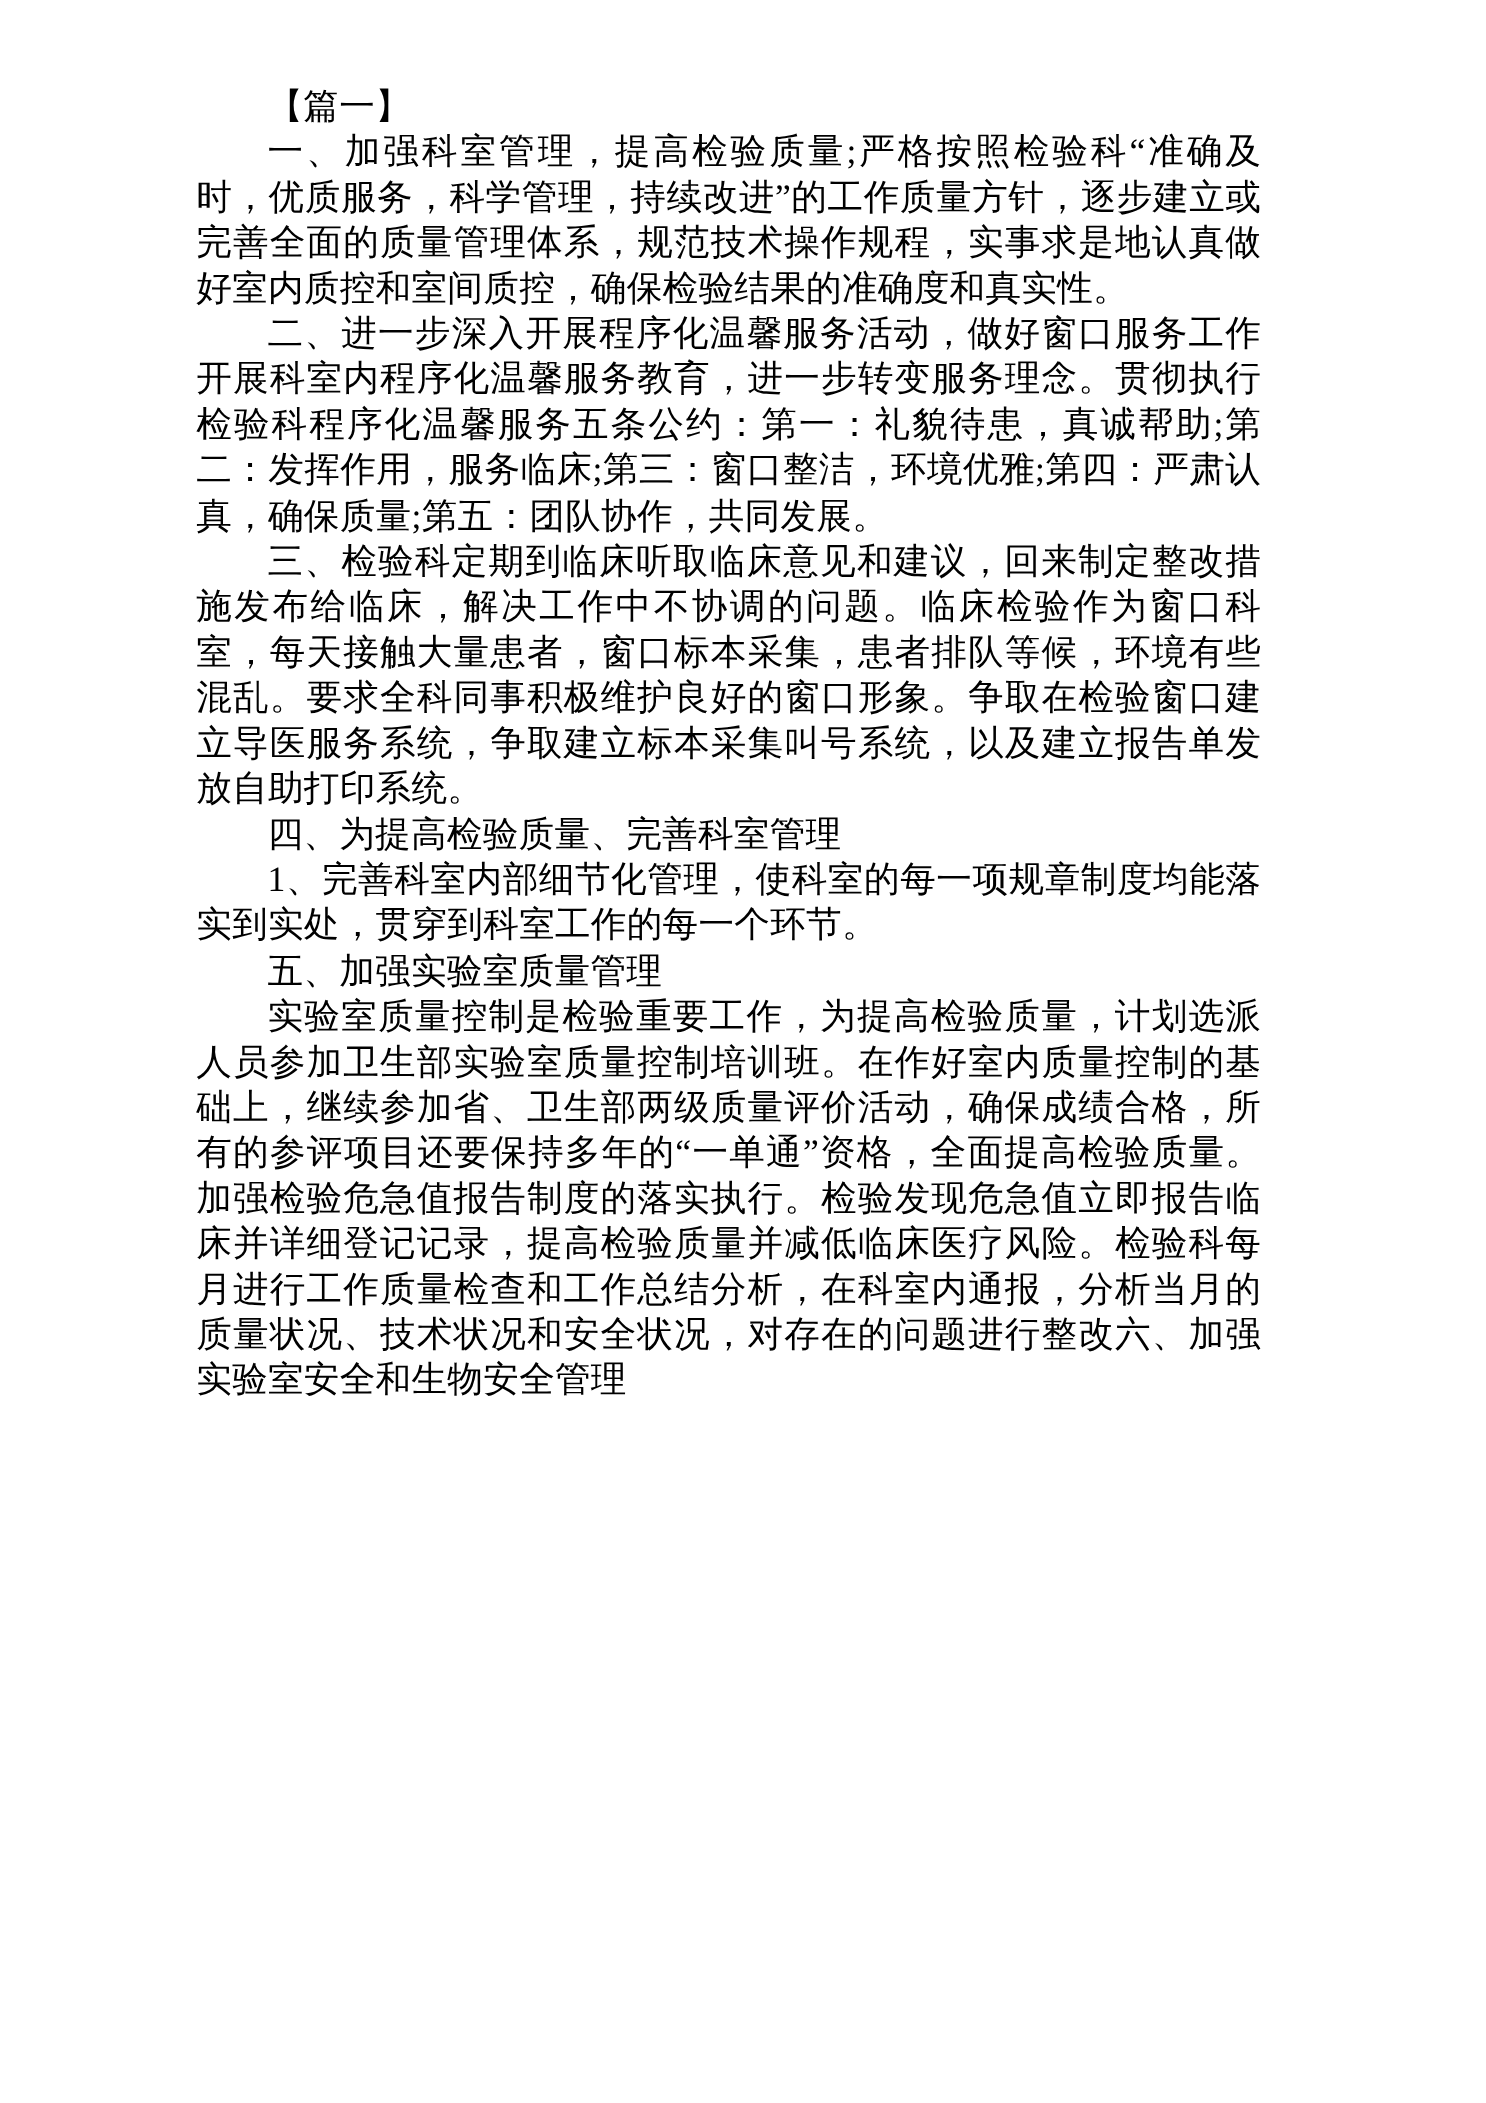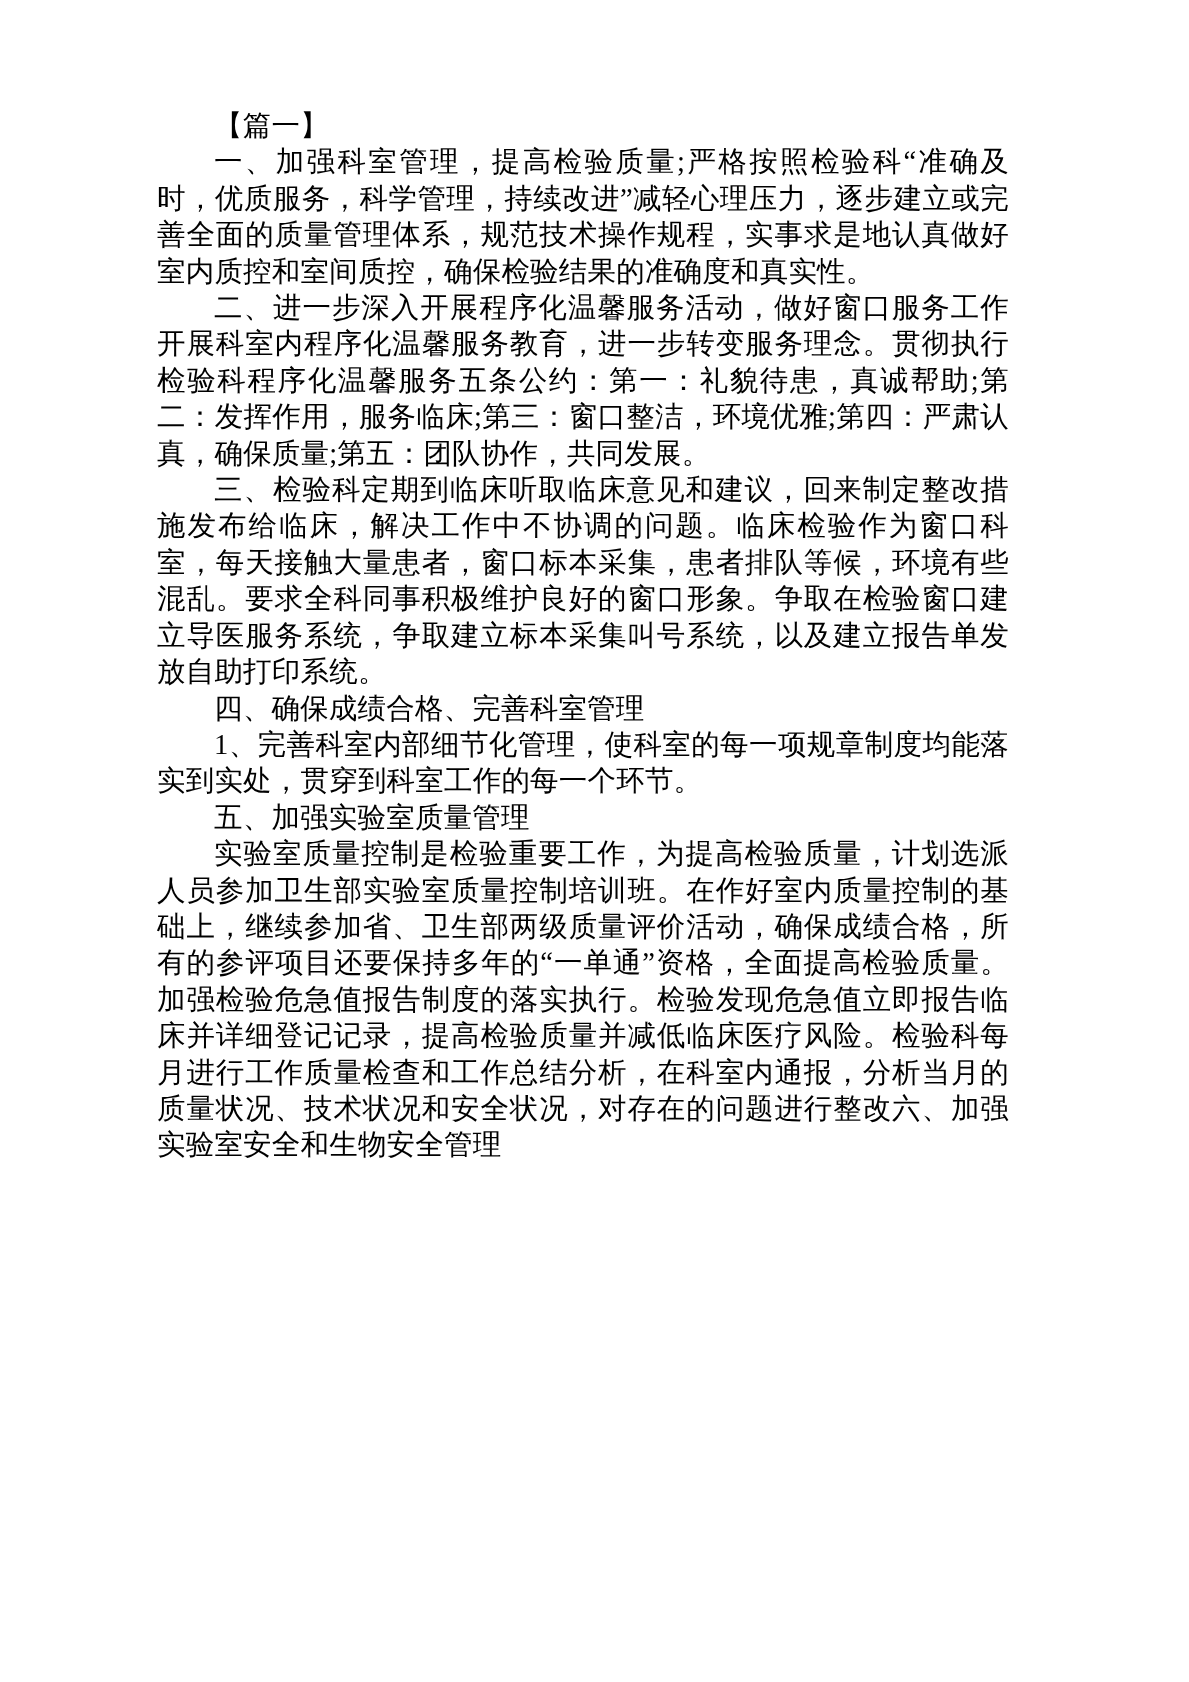--- a/index.html
+++ b/index.html
@@ -9,41 +9,41 @@
   body {
     width: 1189px;
     height: 1682px;
     background: #ffffff;
     overflow: hidden;
   }
   .page {
     box-sizing: border-box;
     width: 1189px;
     height: 1682px;
-    padding: 108px 180px 0 157px;
+    padding: 68px 180px 0 157px;
     font-family: "Liberation Serif", "DejaVu Serif", serif;
     color: #000000;
   }
   .page p {
     margin: 0;
     padding: 0;
     font-size: 28.5px;
     line-height: 36.4px;
     text-indent: 2em;
     text-align: justify;
     text-justify: inter-ideograph;
     word-break: break-all;
     letter-spacing: 0.2px;
   }
 </style>
 </head>
 <body style="background: rgb(255, 255, 255);">
 
 <div class="page" style="color: rgb(0, 0, 0);">
   <p>【篇一】</p>
-  <p>一、加强科室管理，提高检验质量;严格按照检验科“准确及时，优质服务，科学管理，持续改进”减轻心理压力，逐步建立或完善全面的质量管理体系，规范技术操作规程，实事求是地认真做好室内质控和室间质控，确保检验结果的准确度和真实性。</p>
+  <p>一、加强科室管理，提高检验质量;严格按照检验科“准确及时，优质服务，科学管理，持续改进”的工作质量方针，逐步建立或完善全面的质量管理体系，规范技术操作规程，实事求是地认真做好室内质控和室间质控，确保检验结果的准确度和真实性。</p>
   <p>二、进一步深入开展程序化温馨服务活动，做好窗口服务工作开展科室内程序化温馨服务教育，进一步转变服务理念。贯彻执行检验科程序化温馨服务五条公约：第一：礼貌待患，真诚帮助;第二：发挥作用，服务临床;第三：窗口整洁，环境优雅;第四：严肃认真，确保质量;第五：团队协作，共同发展。</p>
   <p>三、检验科定期到临床听取临床意见和建议，回来制定整改措施发布给临床，解决工作中不协调的问题。临床检验作为窗口科室，每天接触大量患者，窗口标本采集，患者排队等候，环境有些混乱。要求全科同事积极维护良好的窗口形象。争取在检验窗口建立导医服务系统，争取建立标本采集叫号系统，以及建立报告单发放自助打印系统。</p>
-  <p>四、确保成绩合格、完善科室管理</p>
+  <p>四、为提高检验质量、完善科室管理</p>
   <p>1、完善科室内部细节化管理，使科室的每一项规章制度均能落实到实处，贯穿到科室工作的每一个环节。</p>
   <p>五、加强实验室质量管理</p>
   <p>实验室质量控制是检验重要工作，为提高检验质量，计划选派人员参加卫生部实验室质量控制培训班。在作好室内质量控制的基础上，继续参加省、卫生部两级质量评价活动，确保成绩合格，所有的参评项目还要保持多年的“一单通”资格，全面提高检验质量。加强检验危急值报告制度的落实执行。检验发现危急值立即报告临床并详细登记记录，提高检验质量并减低临床医疗风险。检验科每月进行工作质量检查和工作总结分析，在科室内通报，分析当月的质量状况、技术状况和安全状况，对存在的问题进行整改六、加强实验室安全和生物安全管理</p>
 </div>
 
 </body></html>

